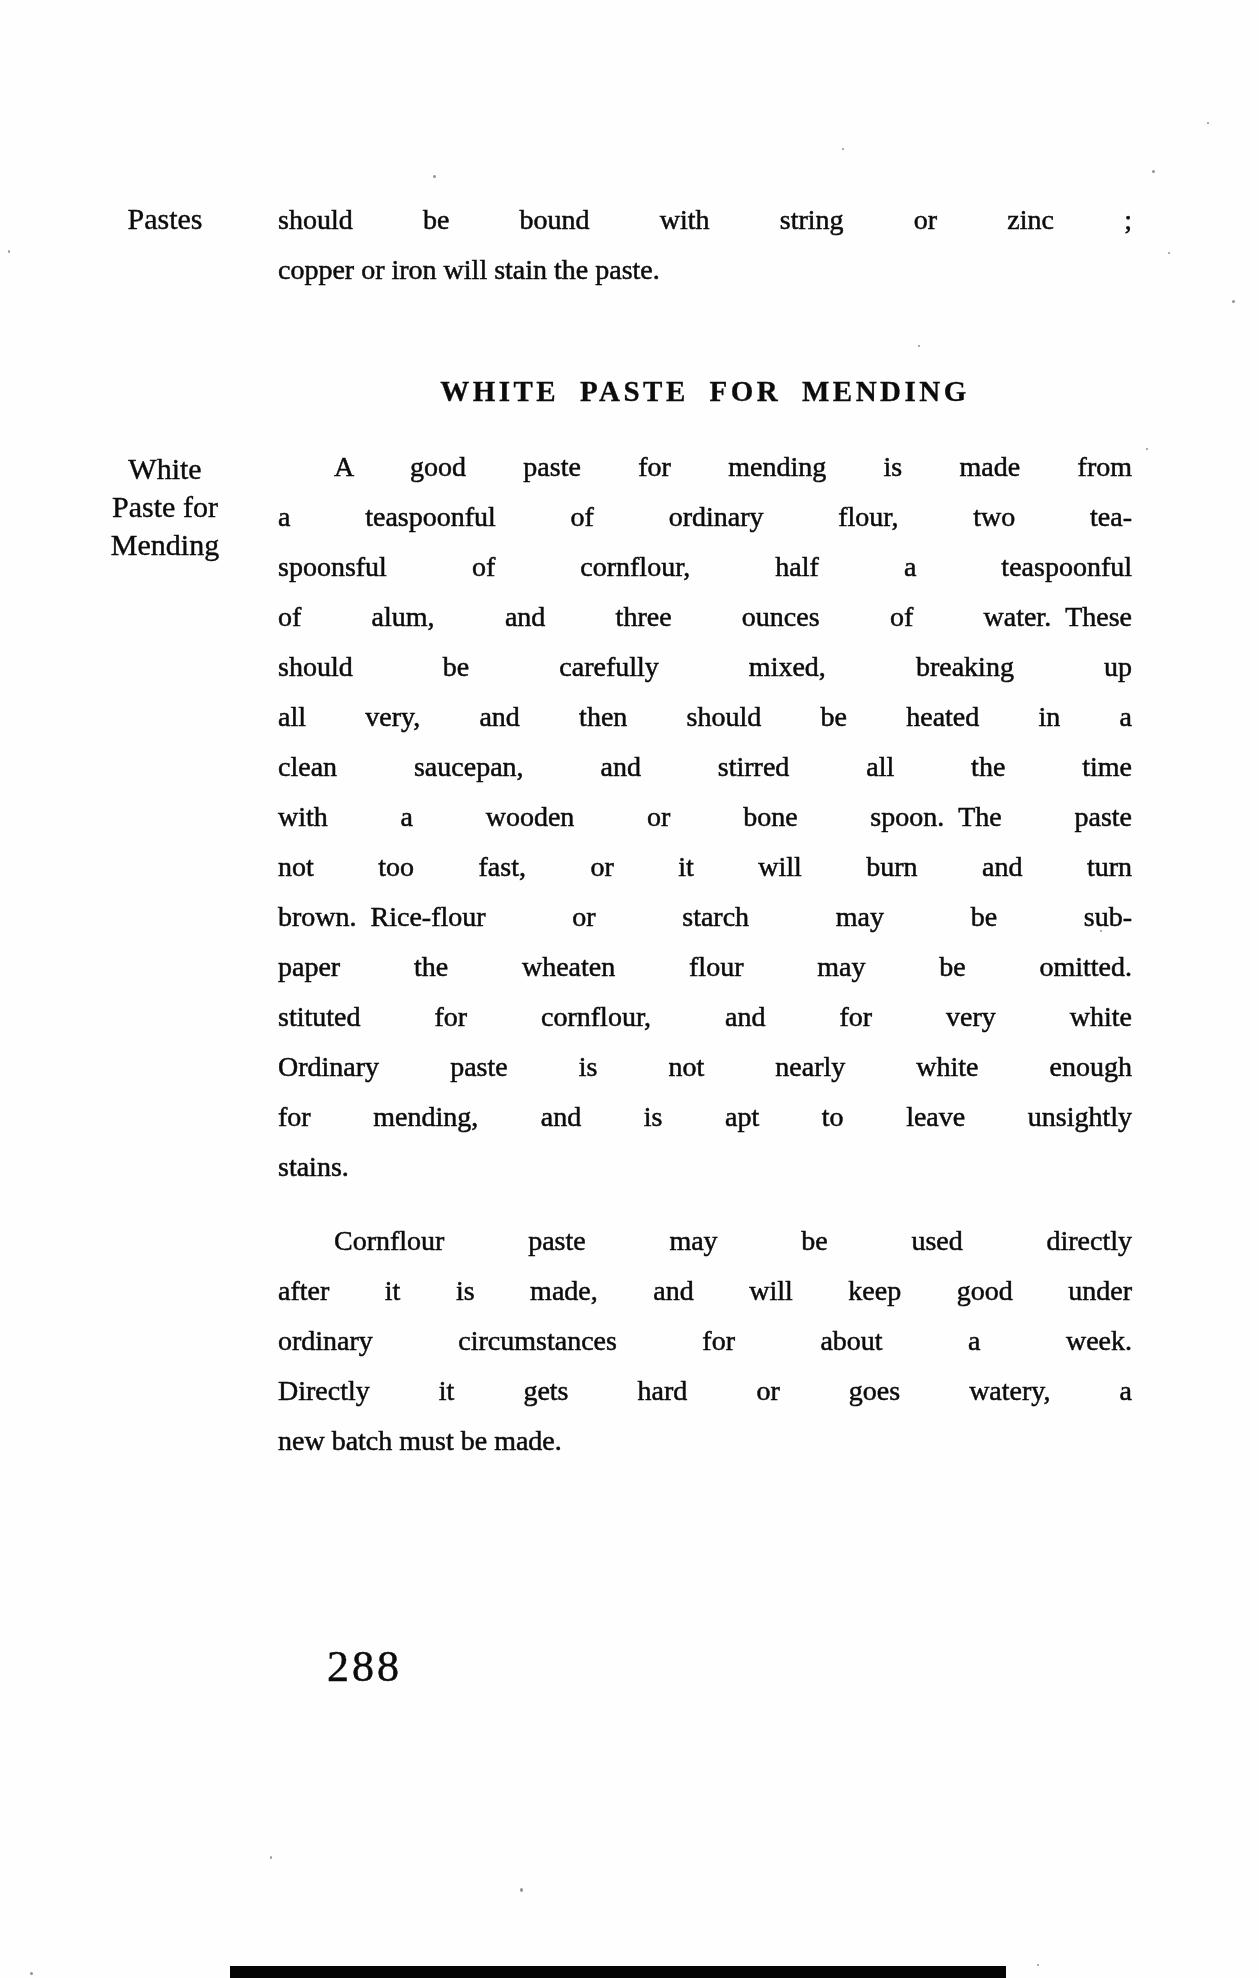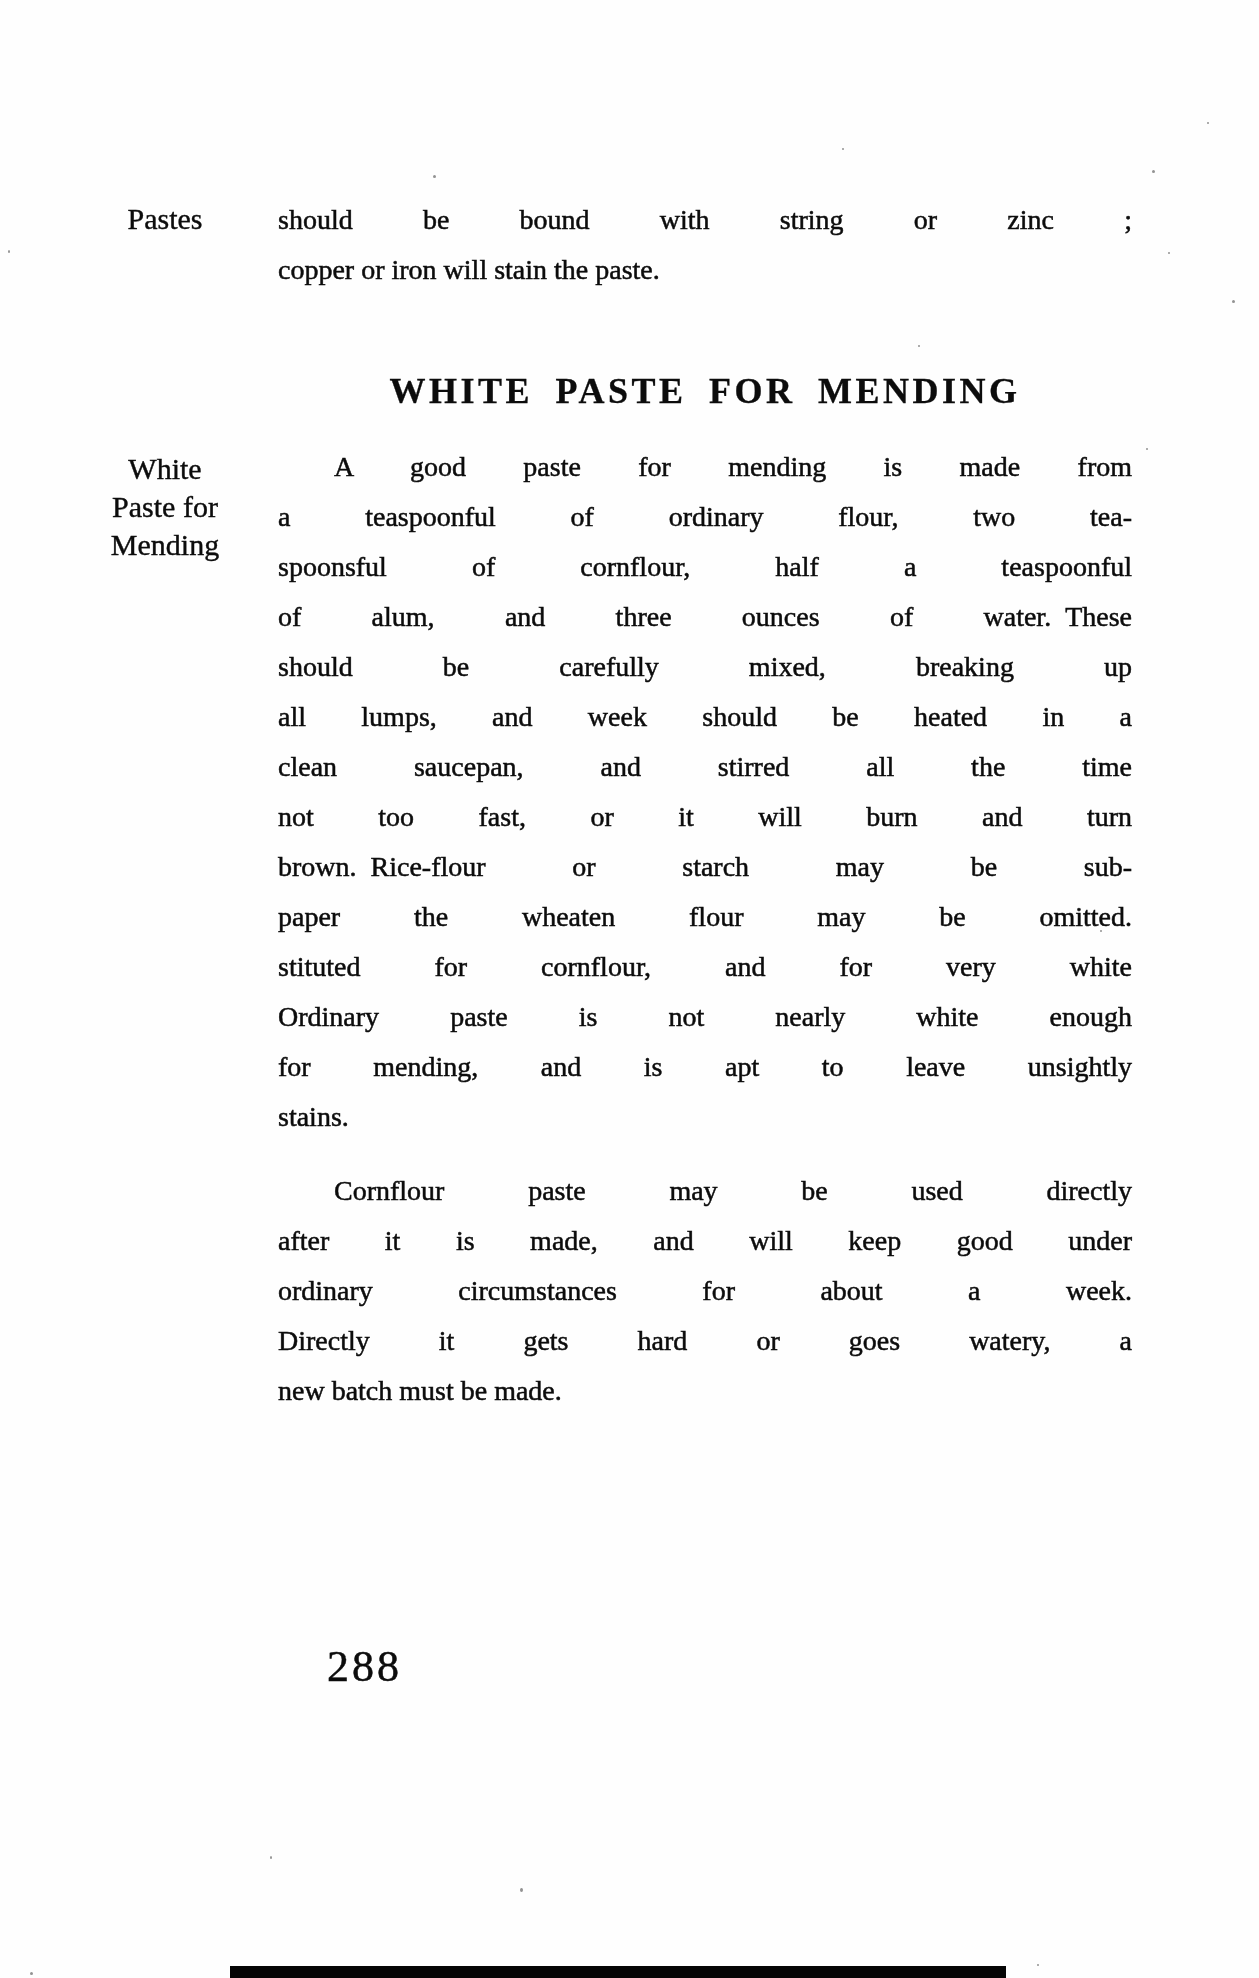--- a/index.html
+++ b/index.html
@@ -23,21 +23,21 @@
     line-height: 50px;
     text-align: justify;
     text-align-last: justify;
     -webkit-text-stroke: 0.5px #0c0c0c;
   }
   .line.last { text-align-last: left; }
   .line.indent { text-indent: 56px; }
 
   .heading {
     margin: 76px 0 0 0;
-    font-size: 36px;
+    font-size: 29px;
     font-weight: 700;
     line-height: 40px;
     letter-spacing: 3.5px;
     word-spacing: 10px;
     text-align: center;
     -webkit-text-stroke: 0.3px #0c0c0c;
   }
   .para1 { margin-top: 31px; }
   .para2 { margin-top: 24px; }
 
@@ -95,22 +95,23 @@
     </div>
 
     <h2 class="heading">WHITE PASTE FOR MENDING</h2>
 
     <div class="para para1">
       <div class="line indent">A good paste for mending is made from</div>
       <div class="line">a teaspoonful of ordinary flour, two tea-</div>
       <div class="line">spoonsful of cornflour, half a teaspoonful</div>
       <div class="line">of alum, and three ounces of water. These</div>
       <div class="line">should be carefully mixed, breaking up</div>
-      <div class="line">all lumps, and week should be heated in a</div>
+      <div class="line">all very, and then should be heated in a</div>
       <div class="line">clean saucepan, and stirred all the time</div>
+      <div class="line">with a wooden or bone spoon. The paste</div>
       <div class="line">not too fast, or it will burn and turn</div>
       <div class="line">brown. Rice-flour or starch may be sub-</div>
       <div class="line">paper the wheaten flour may be omitted.</div>
       <div class="line">stituted for cornflour, and for very white</div>
       <div class="line">Ordinary paste is not nearly white enough</div>
       <div class="line">for mending, and is apt to leave unsightly</div>
       <div class="line last">stains.</div>
     </div>
 
     <div class="para para2">

